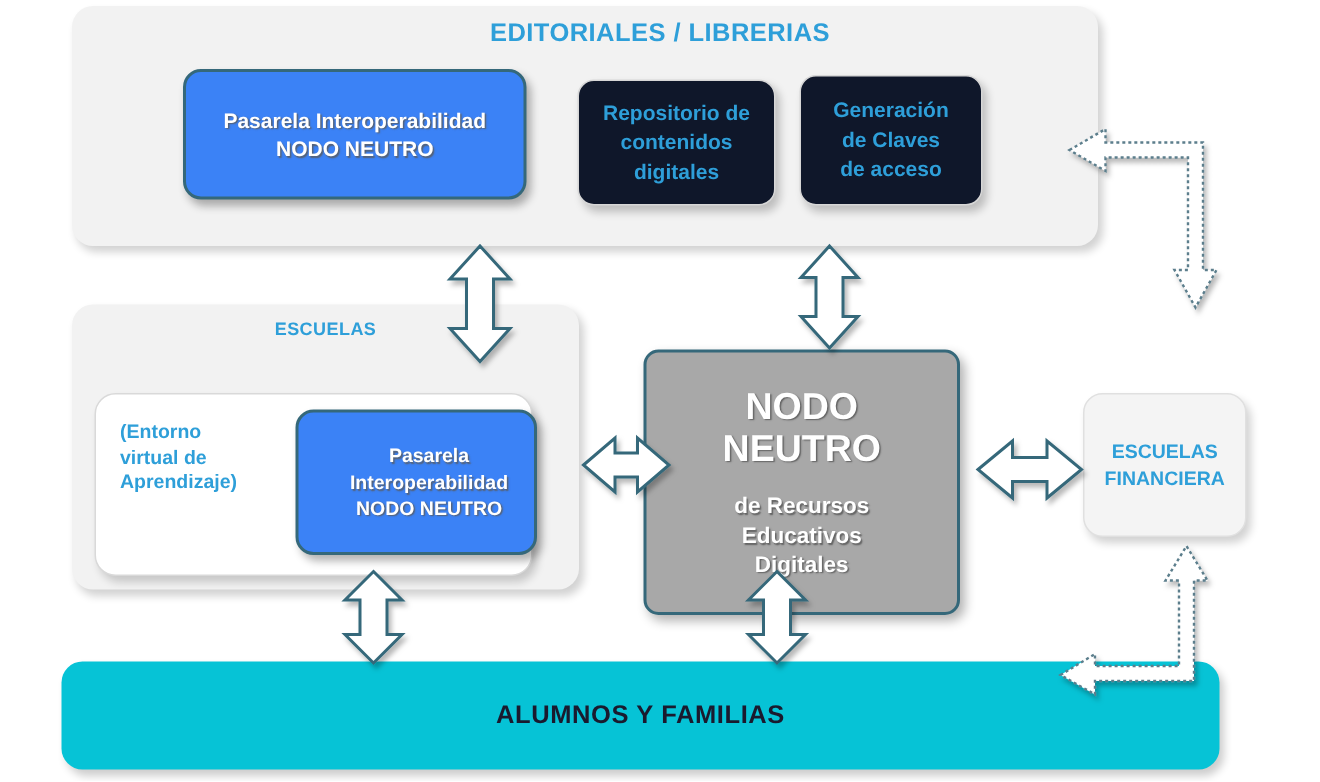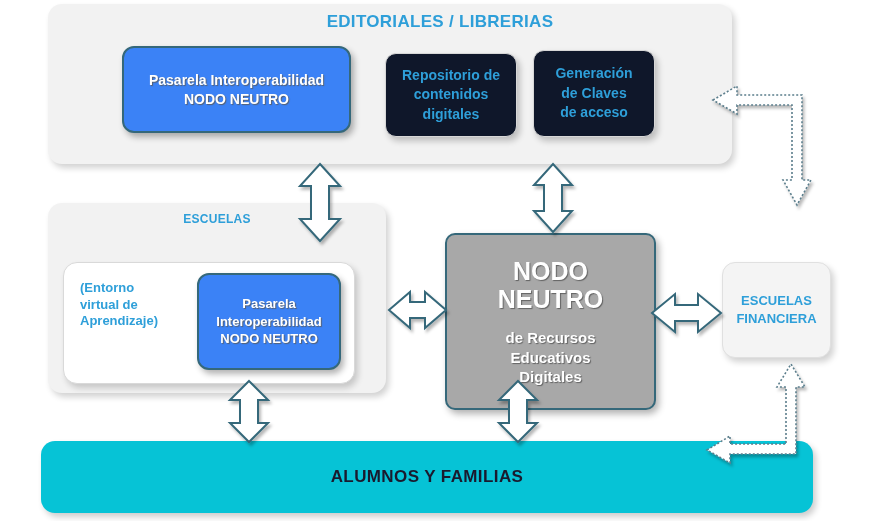--- a/index.html
+++ b/index.html
@@ -138,26 +138,27 @@
     font-size: 18px;
     display: block;
     margin-bottom: 1px;
   }
   #pasarela-escuela {
     left: 197px;
     top: 273px;
     width: 140px;
     height: 93px;
     font-size: 13px;
+    padding-left: 17px;
   }
 
   
   #nodo-neutro {
     position: absolute;
-    left: 445px;
+    left: 429px;
     top: 233px;
     width: 207px;
     height: 173px;
     background: #a8a8a8;
     border: 2px solid #35687a;
     border-radius: 10px;
     box-shadow: 3px 4px 7px rgba(0,0,0,0.3);
     color: #ffffff;
     display: flex;
     flex-direction: column;

